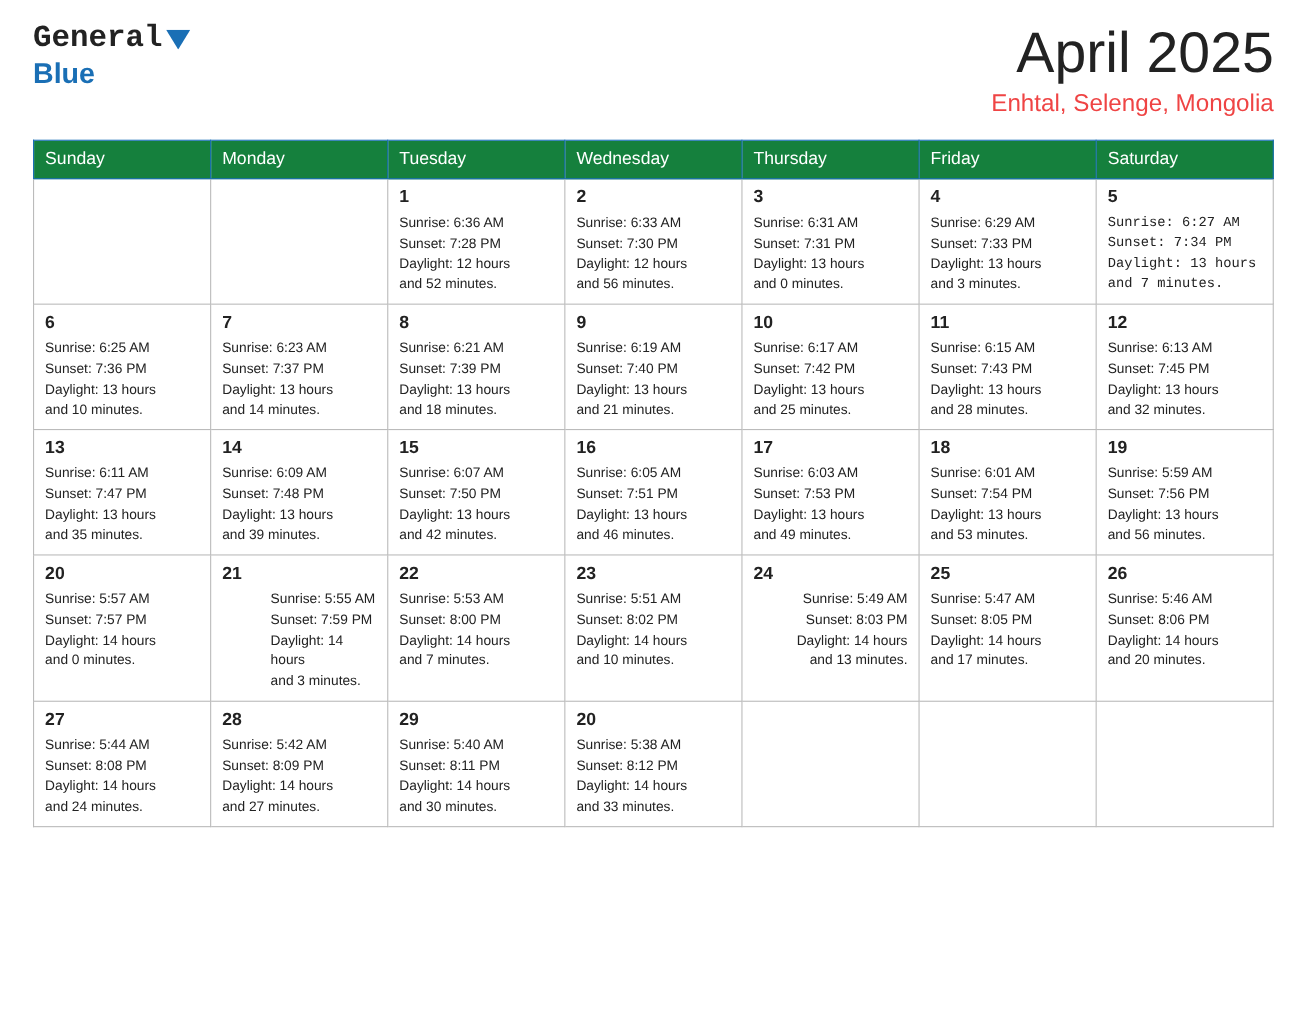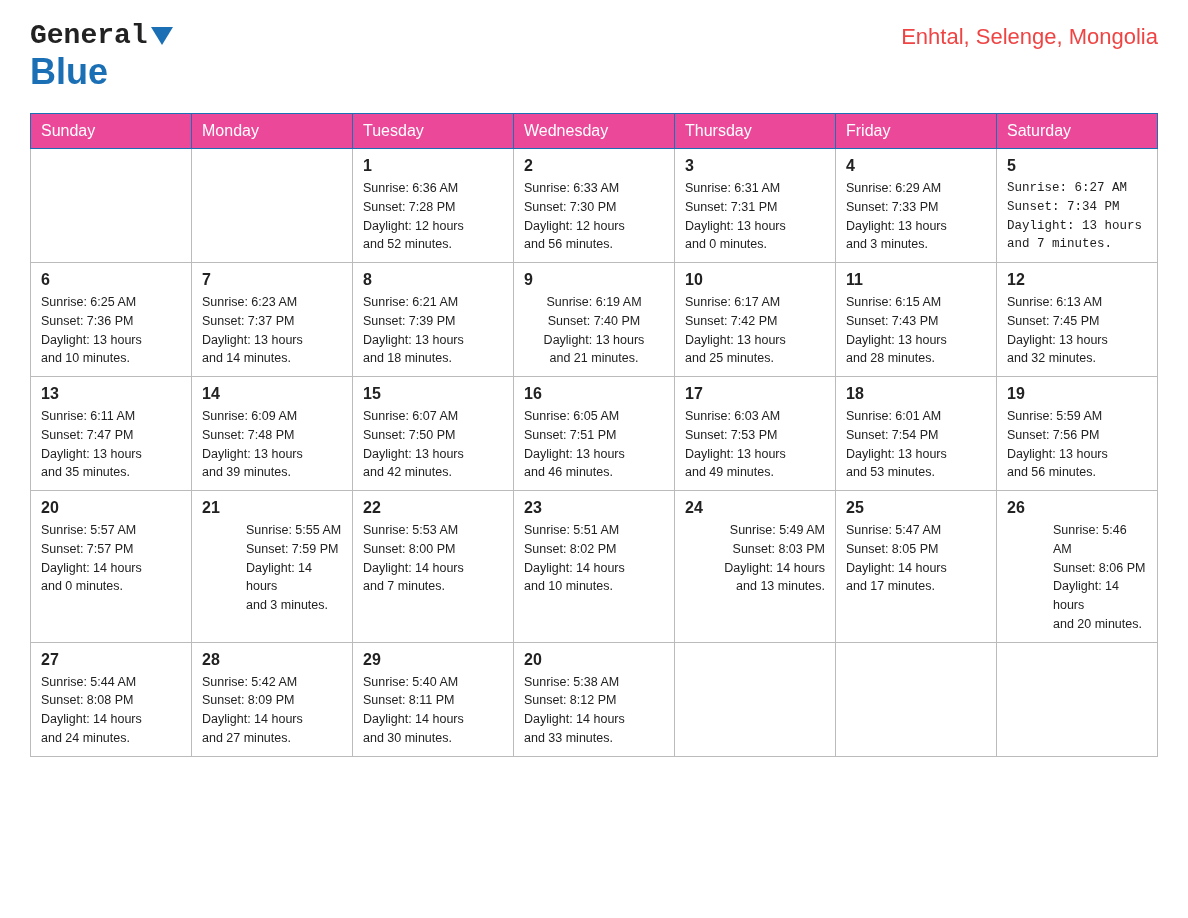--- a/index.html
+++ b/index.html
@@ -17,21 +17,21 @@
       align-items: flex-start;
       margin-bottom: 20px;
     }
     .logo-text-general {
       font-size: 28px;
       font-weight: bold;
       color: #222;
       font-family: Liberation Mono, monospace;
     }
     .logo-text-blue {
-      font-size: 36px;
+      font-size: 26px;
       font-weight: bold;
       color: #1a6fb5;
     }
     .logo-wrapper {
       display: flex;
       flex-direction: column;
     }
     .logo-top {
       display: flex;
       align-items: center;
@@ -49,21 +49,21 @@
       font-size: 22px;
       color: #ef4444;
       margin-top: 4px;
     }
     .calendar {
       width: 100%;
       border-collapse: collapse;
       border: 1px solid #999;
     }
     .calendar th {
-      background-color: #ec4899;
+      background-color: #15803d;
       color: #fff;
       padding: 8px 10px;
       text-align: left;
       font-size: 16px;
       font-weight: normal;
       border: 1px solid #1a6fb5;
     }
     .calendar td {
       border: 1px solid #bbb;
       vertical-align: top;
@@ -102,20 +102,21 @@
         <svg width="22" height="18" viewBox="0 0 22 18">
           <polygon points="0,0 22,0 11,18" fill="#1a6fb5"></polygon>
         </svg>
       </span>
     </div>
     <div>
       <span class="logo-text-blue">Blue</span>
     </div>
   </div>
   <div class="title-block">
+    <div class="title-month">April 2025</div>
     <div class="title-location">Enhtal, Selenge, Mongolia</div>
   </div>
 </div>
 
 <table class="calendar">
   <thead>
     <tr>
     <th>Sunday</th>
         <th>Monday</th>
         <th>Tuesday</th>
@@ -182,21 +183,21 @@
         </td>
         <td>
           <div class="day-number">8</div>
           <div class="day-info" style="white-space: pre-line;">Sunrise: 6:21 AM
 Sunset: 7:39 PM
 Daylight: 13 hours
 and 18 minutes.</div>
         </td>
         <td>
           <div class="day-number">9</div>
-          <div class="day-info" style="white-space: pre-line; text-align: center;">Sunrise: 6:19 AM
+          <div class="day-info" style="white-space: pre-line;">Sunrise: 6:19 AM
 Sunset: 7:40 PM
 Daylight: 13 hours
 and 21 minutes.</div>
         </td>
         <td>
           <div class="day-number">10</div>
           <div class="day-info" style="white-space: pre-line;">Sunrise: 6:17 AM
 Sunset: 7:42 PM
 Daylight: 13 hours
 and 25 minutes.</div>
@@ -305,21 +306,21 @@
         </td>
         <td>
           <div class="day-number">25</div>
           <div class="day-info" style="white-space: pre-line;">Sunrise: 5:47 AM
 Sunset: 8:05 PM
 Daylight: 14 hours
 and 17 minutes.</div>
         </td>
         <td>
           <div class="day-number">26</div>
-          <div class="day-info" style="white-space: pre-line; margin-left: 46px;">Sunrise: 5:46 AM
+          <div class="day-info" style="white-space: pre-line;">Sunrise: 5:46 AM
 Sunset: 8:06 PM
 Daylight: 14 hours
 and 20 minutes.</div>
         </td>
       </tr>
       <tr>
         <td>
           <div class="day-number">27</div>
           <div class="day-info" style="white-space: pre-line;">Sunrise: 5:44 AM
 Sunset: 8:08 PM

